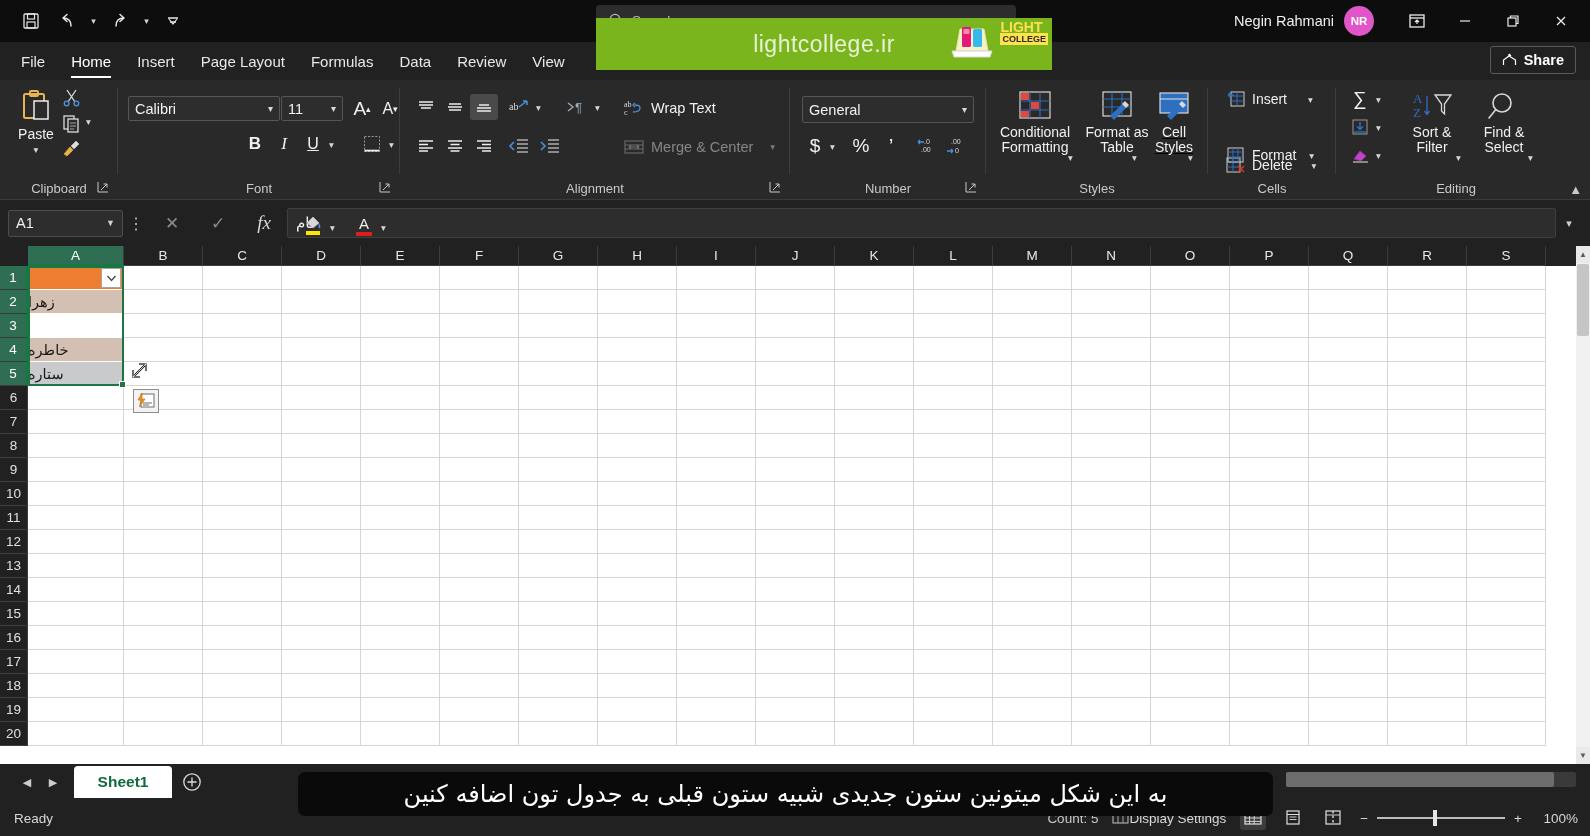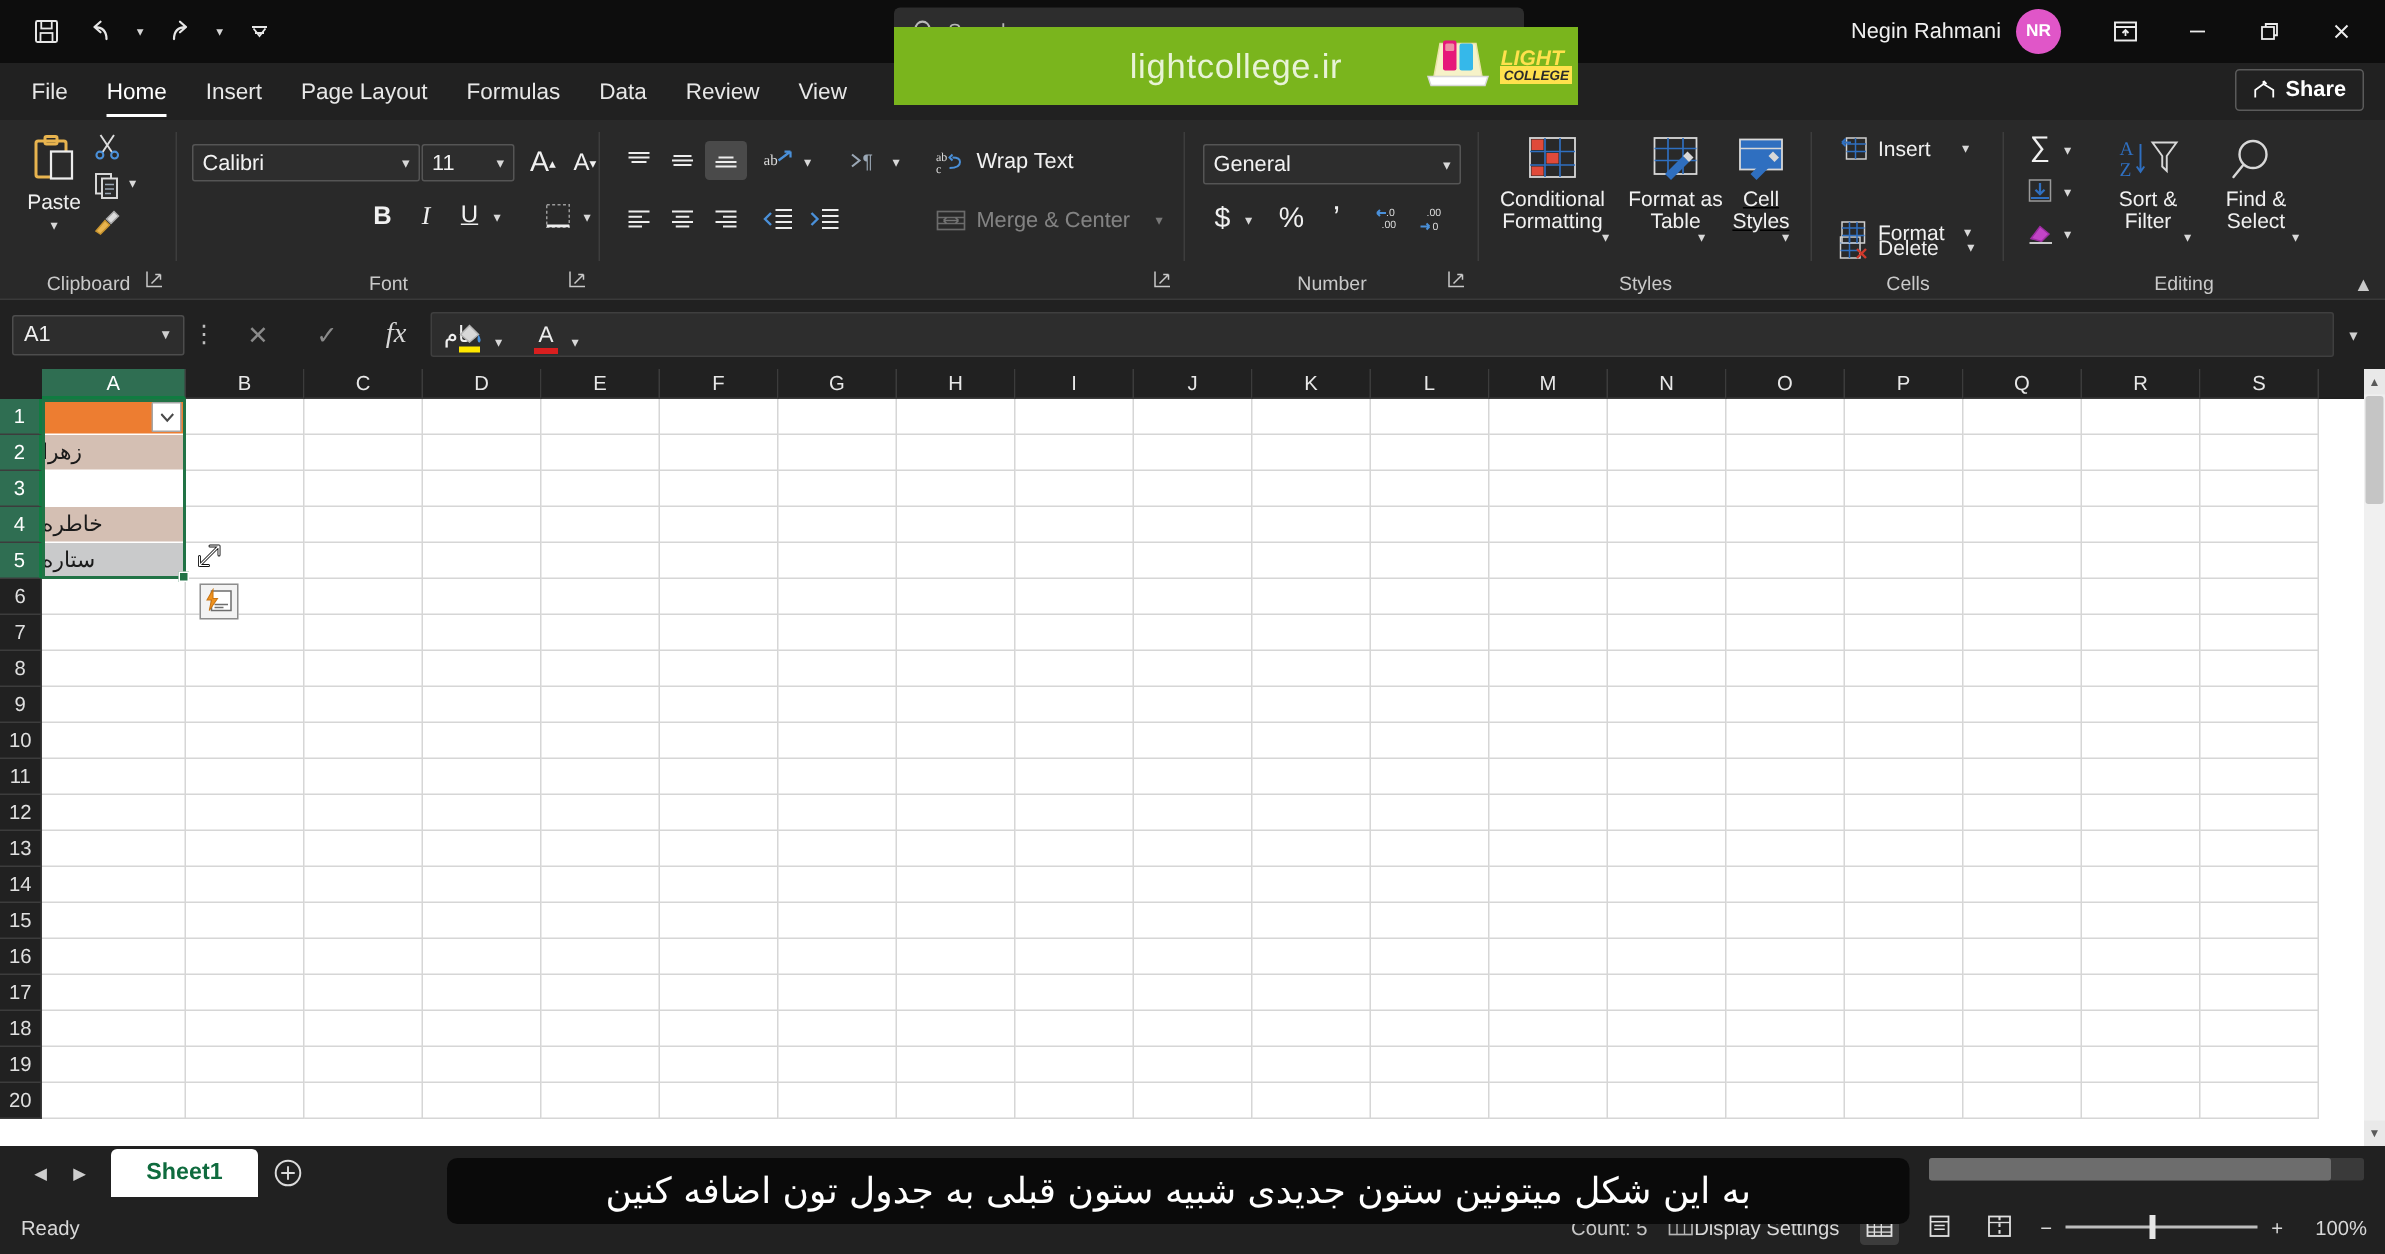--- a/index.html
+++ b/index.html
@@ -225,21 +225,21 @@
   .zoomtrack .knob { position:absolute; left:56px; top:-7px; width:4px; height:16px; background:#e6e6e6; }
   .zpct { width:42px; text-align:right; }
 
   
   .watermark {
     position:absolute; left:596px; top:18px; width:456px; height:52px;
     background:#7ab51d; display:flex; align-items:center; justify-content:center;
     gap:10px; z-index:60;
   }
   .wm-text { color:#e8f3d6; font-size:23px; letter-spacing:.5px; }
-  .wm-logo { position:absolute; right:4px; top:3px; display:flex; align-items:center; gap:2px;font-style:italic; }
+  .wm-logo { position:absolute; right:4px; top:3px; display:flex; align-items:flex-start; gap:2px; }
   .wm-badge { display:flex; flex-direction:column; line-height:12px; }
   .wm-badge .l1 { color:#ffe14d; font-size:14px; font-weight:bold; }
   .wm-badge .l2 { color:#2a2a2a; font-size:9px; font-weight:bold; background:#ffe14d; padding:0 2px; }
   .caption {
     position:absolute; left:298px; top:772px; width:975px; height:44px;
     background:#0a0a0a; border-radius:7px; z-index:70;
     display:flex; align-items:center; justify-content:center;
     color:#ffffff; font-size:24px; direction:rtl;
     font-family:"DejaVu Sans", sans-serif;
   }
@@ -503,20 +503,21 @@
           <svg width="20" height="18" viewBox="0 0 20 18">
               <rect x="1" y="3" width="18" height="12" fill="none" stroke="#bcbcbc" stroke-width="1.1"></rect>
               <path d="M1 7 H19 M1 11 H19" stroke="#bcbcbc" stroke-width="1"></path>
               <path d="M5 9 H15 M5 9 L7 7 M5 9 L7 11 M15 9 L13 7 M15 9 L13 11" stroke="#cfcfcf" stroke-width="1.1" fill="none"></path>
             </svg>
         </span>
         <span class="btn-lbl">Merge &amp; Center</span>
         <span class="caret" style="margin-left:10px;">▾</span>
       </div>
       <div class="gdiv"></div>
+      <div class="glabel">Alignment</div>
       <div class="dlauncher">
         <svg width="13" height="13" viewBox="0 0 13 13">
             <path d="M1 1 V11 H11" stroke="#c9c9c9" stroke-width="1" fill="none"></path>
             <path d="M10 3 L4 9 M10 3 H6.5 M10 3 V6.5" stroke="#c9c9c9" stroke-width="1" fill="none"></path>
           </svg>
       </div>
     </div>
 
     <div class="rgroup" style="left:790px; width:196px;">
       <div class="cmb" style="position:absolute; left:12px; top:16px; width:172px; height:27px;">

